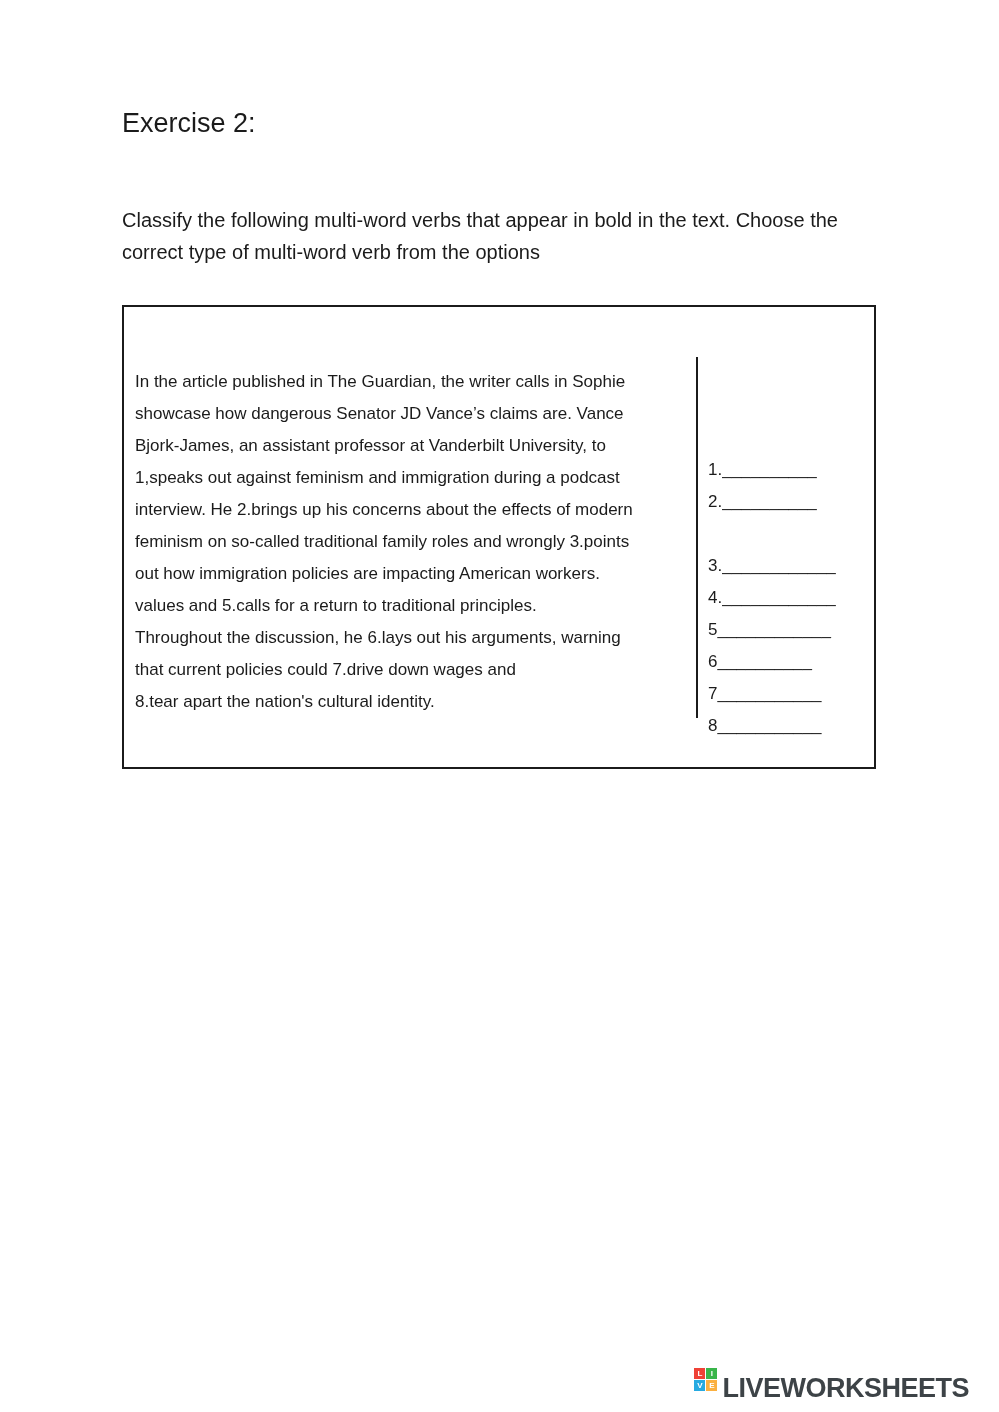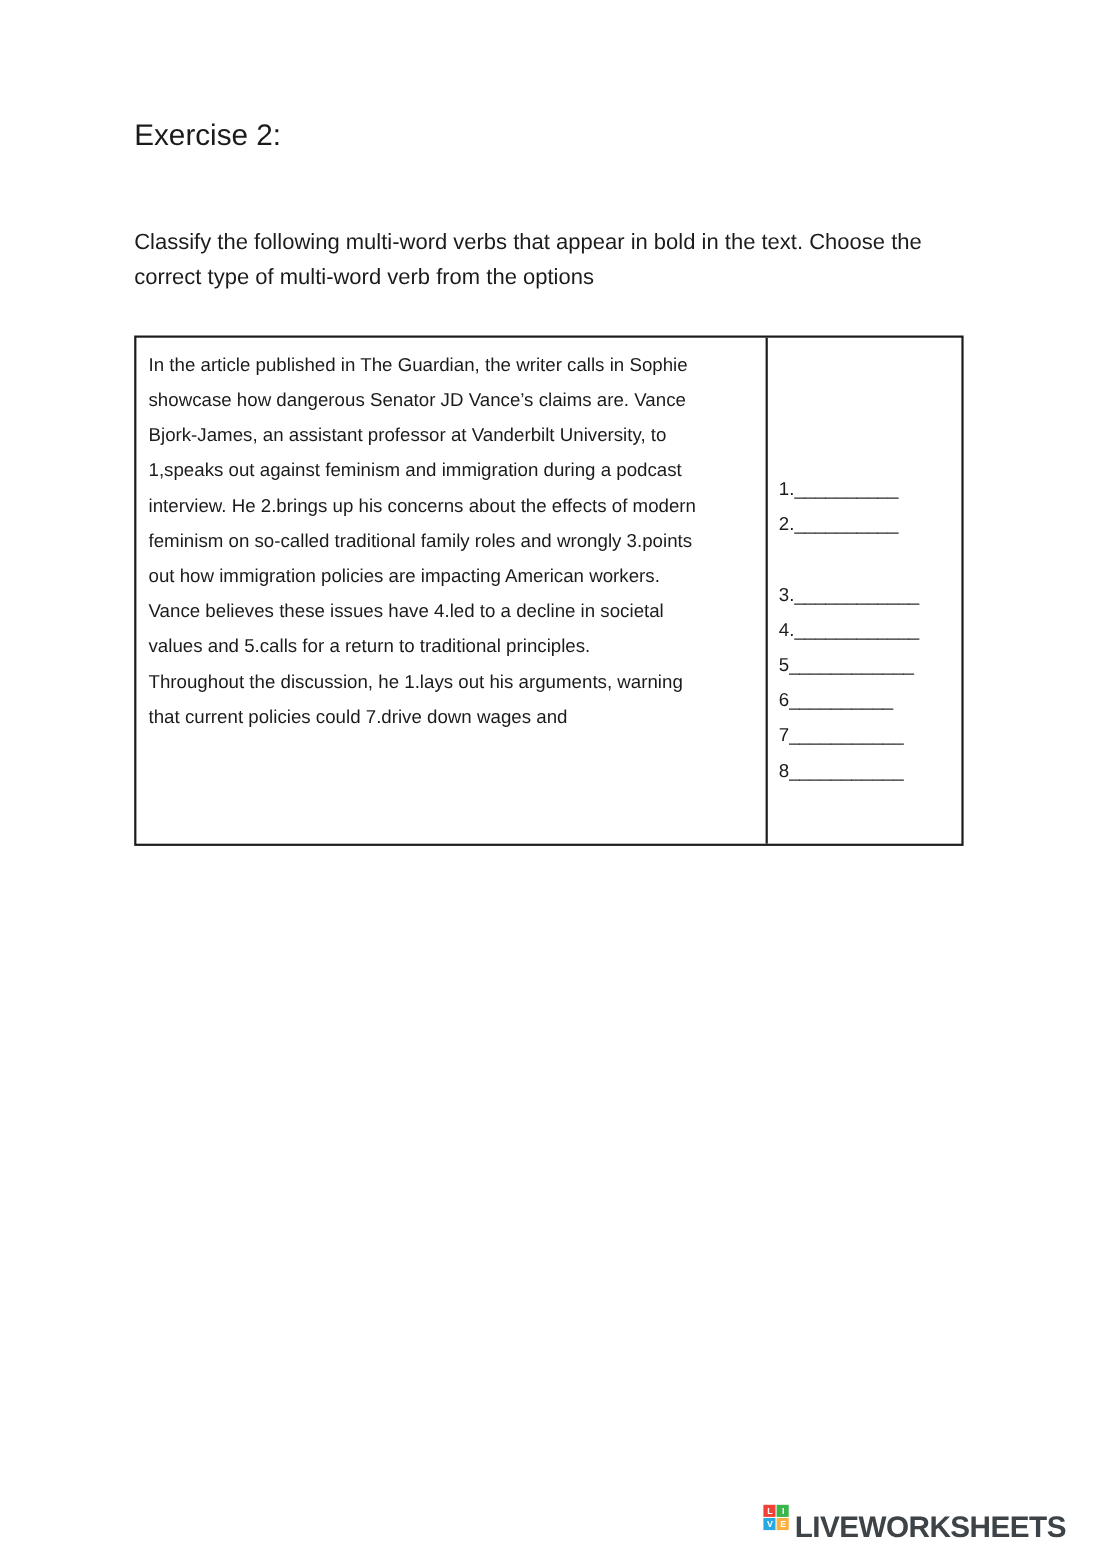--- a/index.html
+++ b/index.html
@@ -16,20 +16,21 @@
   }
   .instructions {
     position:absolute; left:122px; top:204px; width:772px;
     font-size:20px; line-height:32px;
   }
   .task-table {
     position:absolute; left:122px; top:305px;
     width:754px; height:464px;
     border:2px solid #1b1b1b;
     display:flex;
+    align-items:center;
   }
   .passage-cell {
     width:574px;
     border-right:2px solid #1b1b1b;
     padding:9px 10px 0 11px;
   }
   .answers-cell {
     flex:1;
     padding:26px 6px 0 10px;
   }
@@ -65,24 +66,24 @@
 
 <div class="task-table">
   <div class="passage-cell" id="passage">
       <div class="tline"><span>In the article published in The Guardian, the writer calls in Sophie</span></div>
       <div class="tline"><span>showcase how dangerous Senator JD Vance’s claims are. Vance</span></div>
       <div class="tline"><span>Bjork-James, an assistant professor at Vanderbilt University, to</span></div>
       <div class="tline"><span>1,</span><span class="b">speaks out</span><span> against feminism and immigration during a podcast</span></div>
       <div class="tline"><span>interview. He 2.</span><span class="b">brings up</span><span> his concerns about the effects of modern</span></div>
       <div class="tline"><span>feminism on so-called traditional family roles and wrongly 3.</span><span class="b">points</span></div>
       <div class="tline"><span class="b">out</span><span> how immigration policies are impacting American workers.</span></div>
-      <div class="tline"><span>Vance believes these issues have 4.</span><span class="b">led to</span><span> a decline in societal</span></div>
       <div class="tline"><span>values and 5.</span><span class="b">calls for</span><span> a return to traditional principles.</span></div>
-      <div class="tline"><span>Throughout the discussion, he </span><span class="b">1.lays out</span><span> his arguments, warning</span></div>
+      <div class="tline"><span>Throughout the discussion, he </span><span class="b">6.lays out</span><span> his arguments, warning</span></div>
       <div class="tline"><span>that current policies could 7.</span><span class="b">drive down</span><span> wages and</span></div>
+      <div class="tline"><span>8.</span><span class="b">tear apart</span><span> the nation's cultural identity.</span></div>
     </div>
   <div class="answers-cell" id="answers">
       <div class="tline"></div>
       <div class="tline"></div>
       <div class="tline"></div>
       <div class="tline">1.__________</div>
       <div class="tline">2.__________</div>
       <div class="tline"></div>
       <div class="tline">3.____________</div>
       <div class="tline">4.____________</div>

